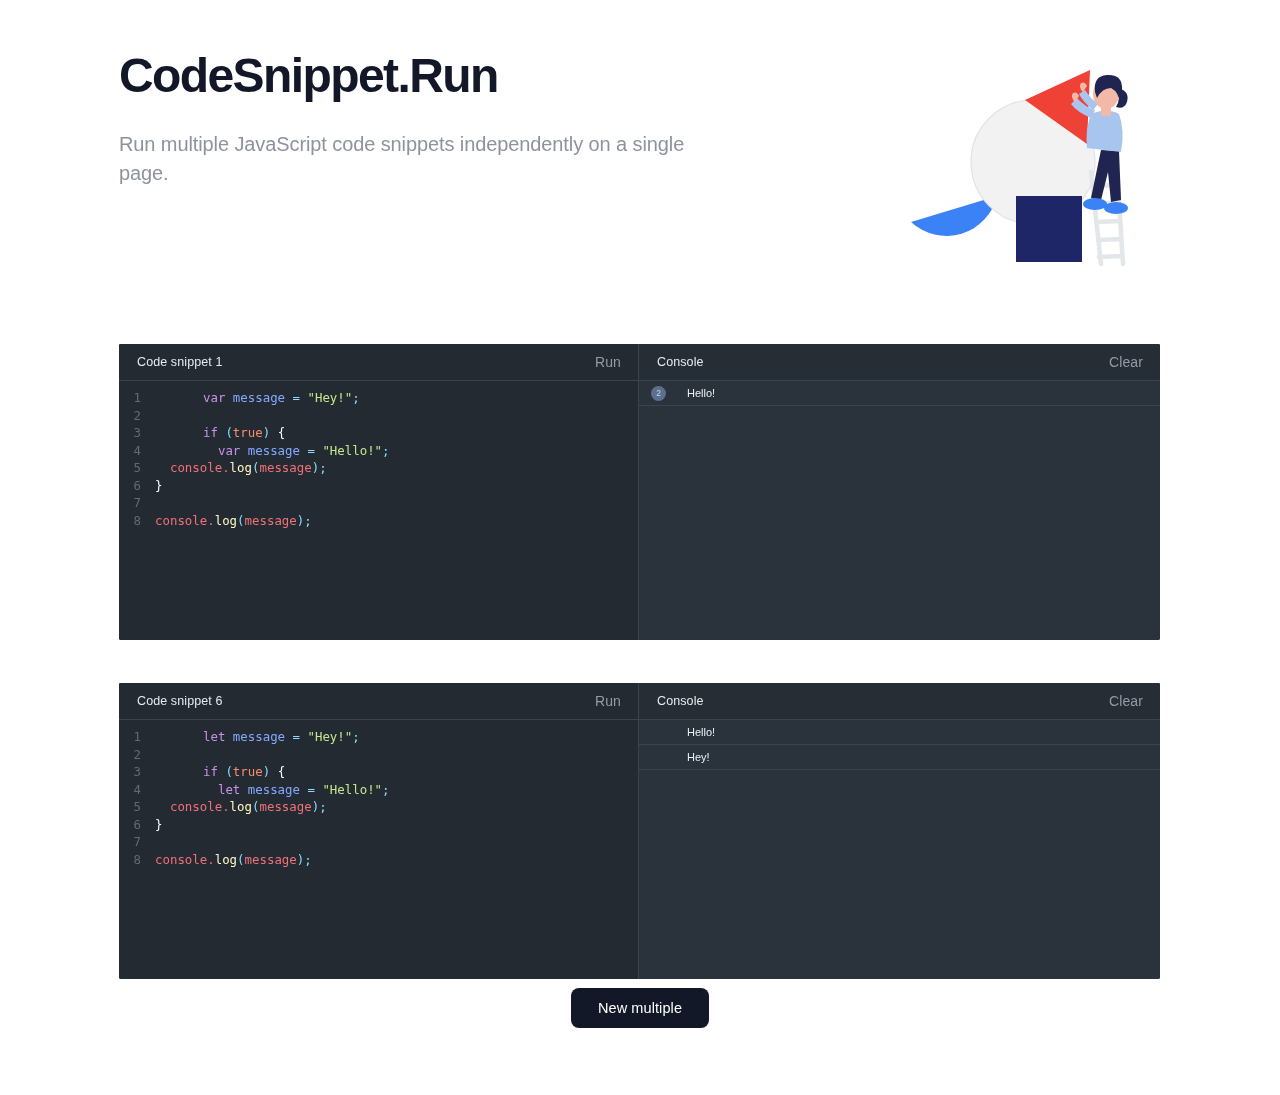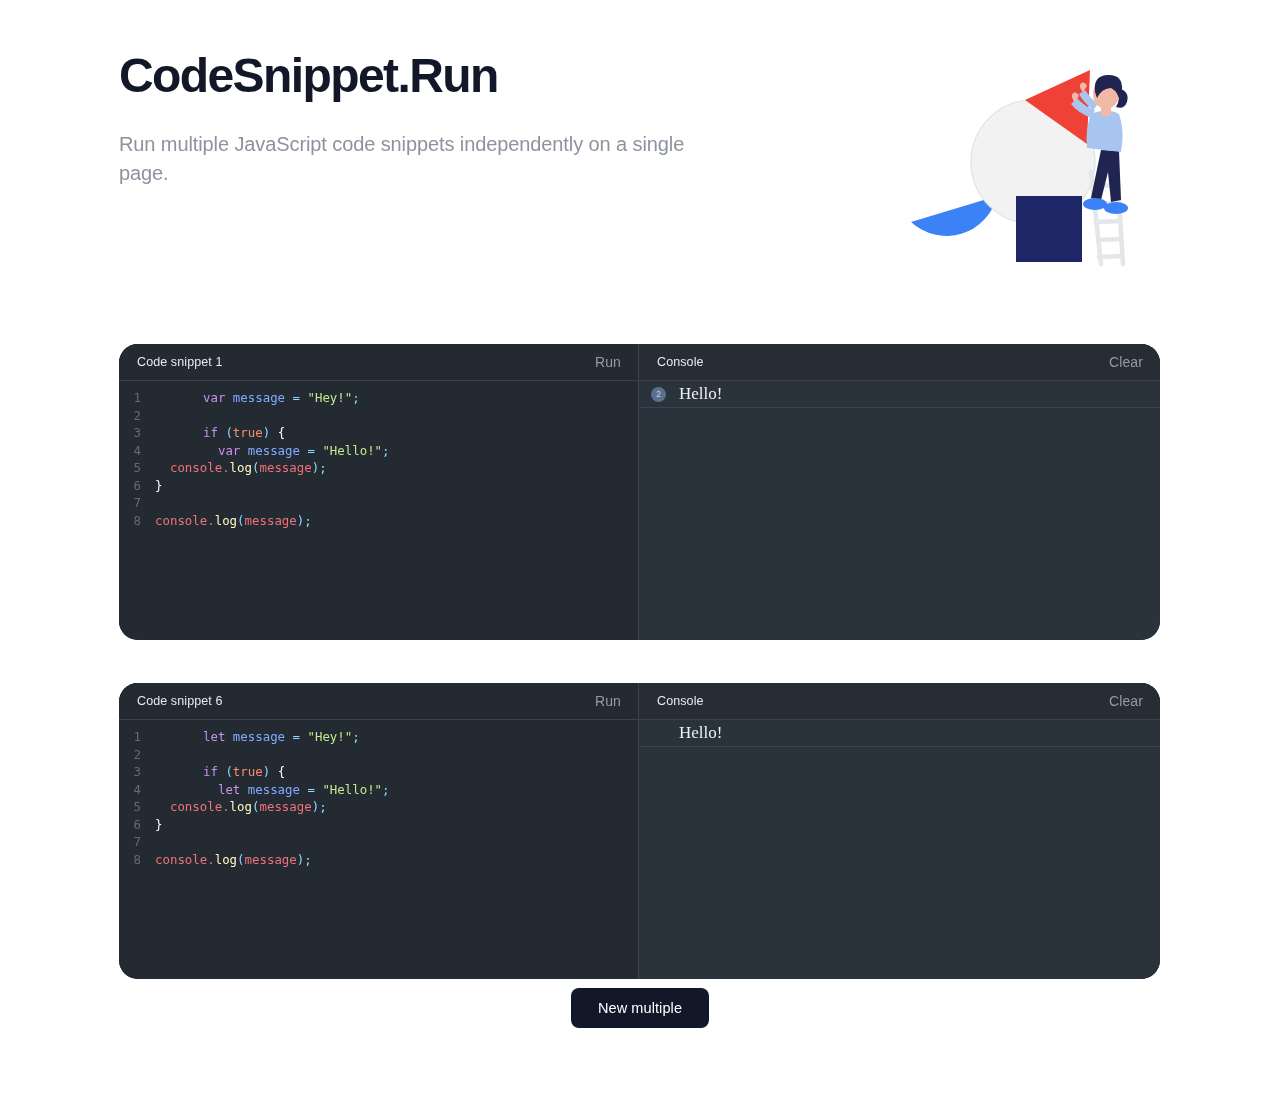--- a/index.html
+++ b/index.html
@@ -66,21 +66,21 @@
     position: absolute;
     left: 119px;
     top: 344px;
     width: 1041px;
   }
 
   .snippet-card {
     display: flex;
     width: 1041px;
     height: 296px;
-    border-radius: 19px;
+    border-radius: 2px;
     overflow: hidden;
     background: #242a32;
     margin-bottom: 43px;
   }
 
   .editor-pane {
     width: 520px;
     flex: 0 0 520px;
     background: #242a32;
     display: flex;
@@ -190,25 +190,26 @@
     font-size: 8.5px;
     font-family: "Liberation Sans", sans-serif;
     display: flex;
     align-items: center;
     justify-content: center;
     margin-right: 8px;
   }
   .console-badge.empty { background: none; }
 
   .console-msg {
-    font-family: Liberation Serif, serif;
-    font-size: 17px;
+    font-family: Liberation Sans, sans-serif;
+    font-size: 11px;
     color: #eef1f4;
     white-space: pre;
     padding-left: 5px;
+    margin-left: 8px;
   }
 
   
   .footer {
     position: absolute;
     left: 0;
     top: 988px;
     width: 1280px;
     display: flex;
     justify-content: center;
@@ -336,20 +337,24 @@
         <div class="console-pane">
           <div class="pane-header">
             <span class="pane-title">Console</span>
             <button class="pane-action">Clear</button>
           </div>
           <div class="console-body">
             <div class="console-row">
               <span class="console-badge empty"></span>
               <span class="console-msg">Hello!</span>
             </div>
+            <div class="console-row">
+              <span class="console-badge empty"></span>
+              <span class="console-msg">Hey!</span>
+            </div>
           </div>
         </div>
       </div>
     </div>
 
   <div class="footer">
     <button class="new-snippet-btn">New multiple</button>
   </div>
 
 </div>

